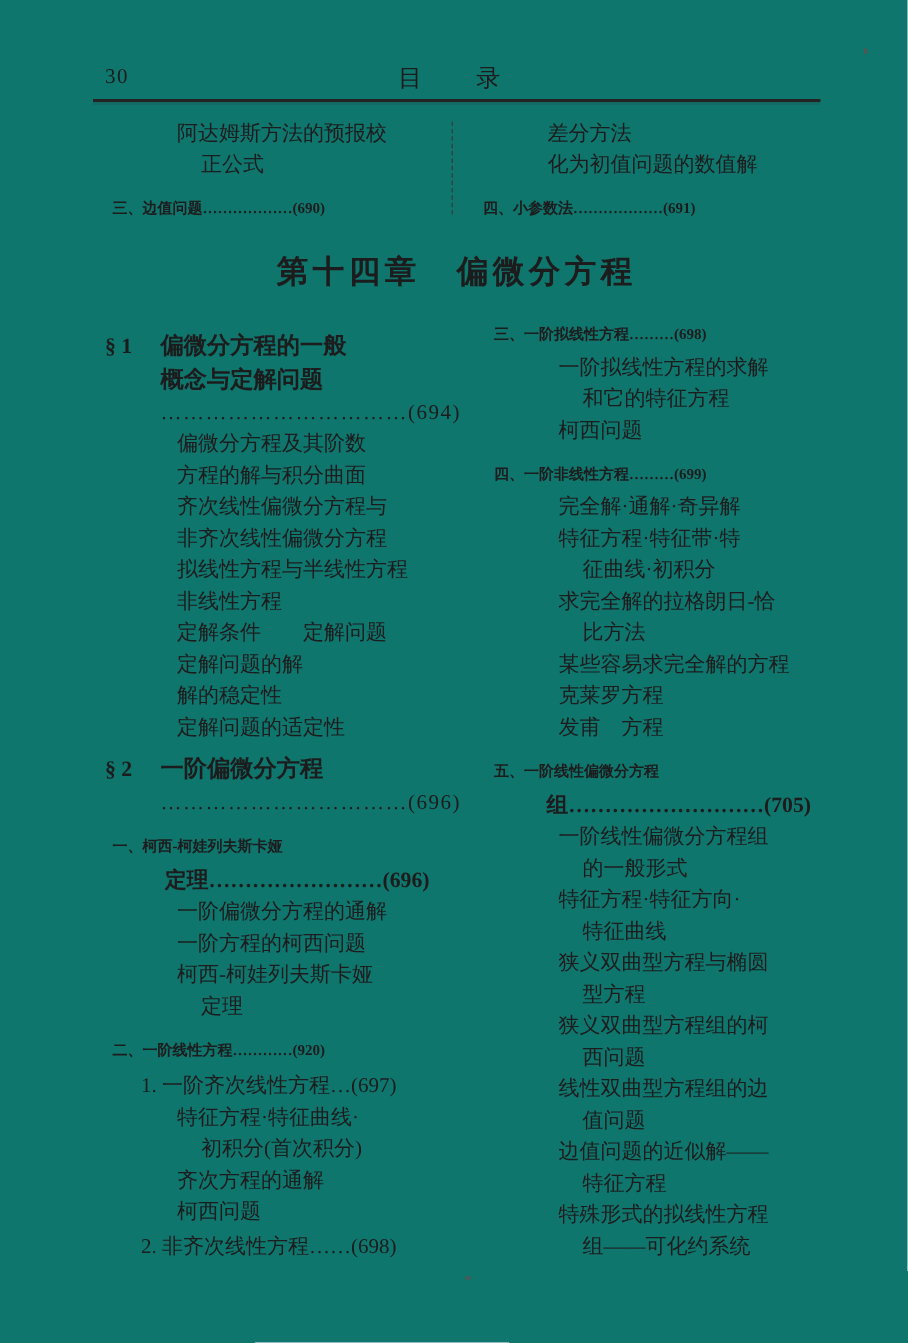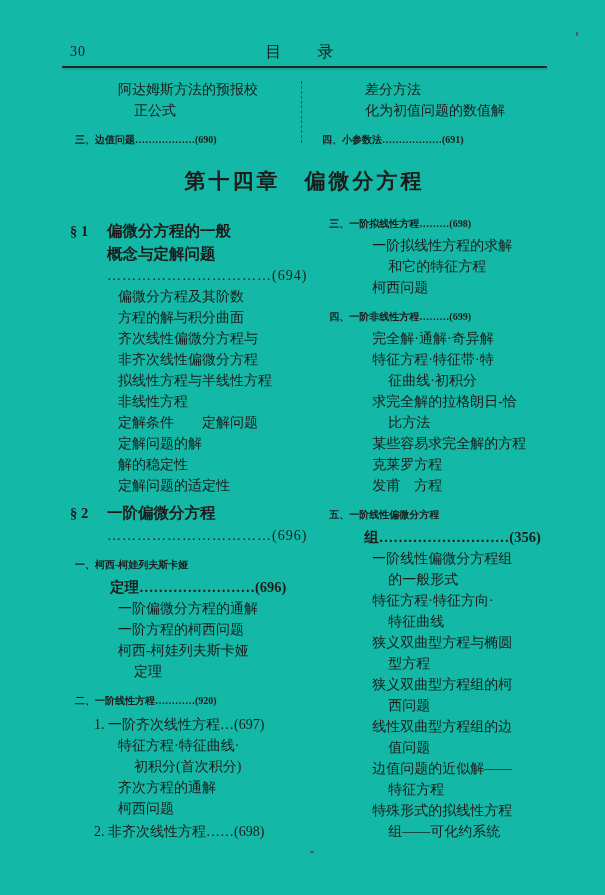--- a/index.html
+++ b/index.html
@@ -1,18 +1,18 @@
 <!DOCTYPE html>
 <html><head>
 <meta charset="utf-8">
 <style>
   html,body{margin:0;padding:0;background:#f4f3ef;}
   .page{
     position:relative;width:605px;height:895px;margin:0 auto;
-    background:#14b8a6;color:#1c1c1c;
+    background:#0f766e;color:#1c1c1c;
     font-family:"Liberation Serif","DejaVu Serif",serif;
     overflow:hidden;
   }
   .inner{padding:40px 58px 0 62px;}
   .page-head{position:relative;height:24px;}
   .page-num{position:absolute;left:8px;top:4px;font-size:14px;letter-spacing:1px;}
   .head-title{position:absolute;left:0;right:0;top:2px;text-align:center;font-size:16px;letter-spacing:10px;}
   .head-rule{height:2px;background:#242424;margin-top:2px;box-shadow:0 2px 0 rgba(40,40,40,.12);}
   .cols{display:flex;align-items:flex-end;}
   .col{width:238px;}
@@ -111,21 +111,21 @@
           <div class="line item"><span>四、一阶非线性方程………(699)</span></div>
           <div class="line detail"><span>完全解·通解·奇异解</span></div>
           <div class="line detail"><span>特征方程·特征带·特</span></div>
           <div class="line detail2"><span>征曲线·初积分</span></div>
           <div class="line detail"><span>求完全解的拉格朗日-恰</span></div>
           <div class="line detail2"><span>比方法</span></div>
           <div class="line detail"><span>某些容易求完全解的方程</span></div>
           <div class="line detail"><span>克莱罗方程</span></div>
           <div class="line detail"><span>发甫　方程</span></div>
           <div class="line item"><span>五、一阶线性偏微分方程</span></div>
-          <div class="line item2"><span>组………………………(356)</span></div>
+          <div class="line item2"><span>组………………………(705)</span></div>
           <div class="line detail"><span>一阶线性偏微分方程组</span></div>
           <div class="line detail2"><span>的一般形式</span></div>
           <div class="line detail"><span>特征方程·特征方向·</span></div>
           <div class="line detail2"><span>特征曲线</span></div>
           <div class="line detail"><span>狭义双曲型方程与椭圆</span></div>
           <div class="line detail2"><span>型方程</span></div>
           <div class="line detail"><span>狭义双曲型方程组的柯</span></div>
           <div class="line detail2"><span>西问题</span></div>
           <div class="line detail"><span>线性双曲型方程组的边</span></div>
           <div class="line detail2"><span>值问题</span></div>

